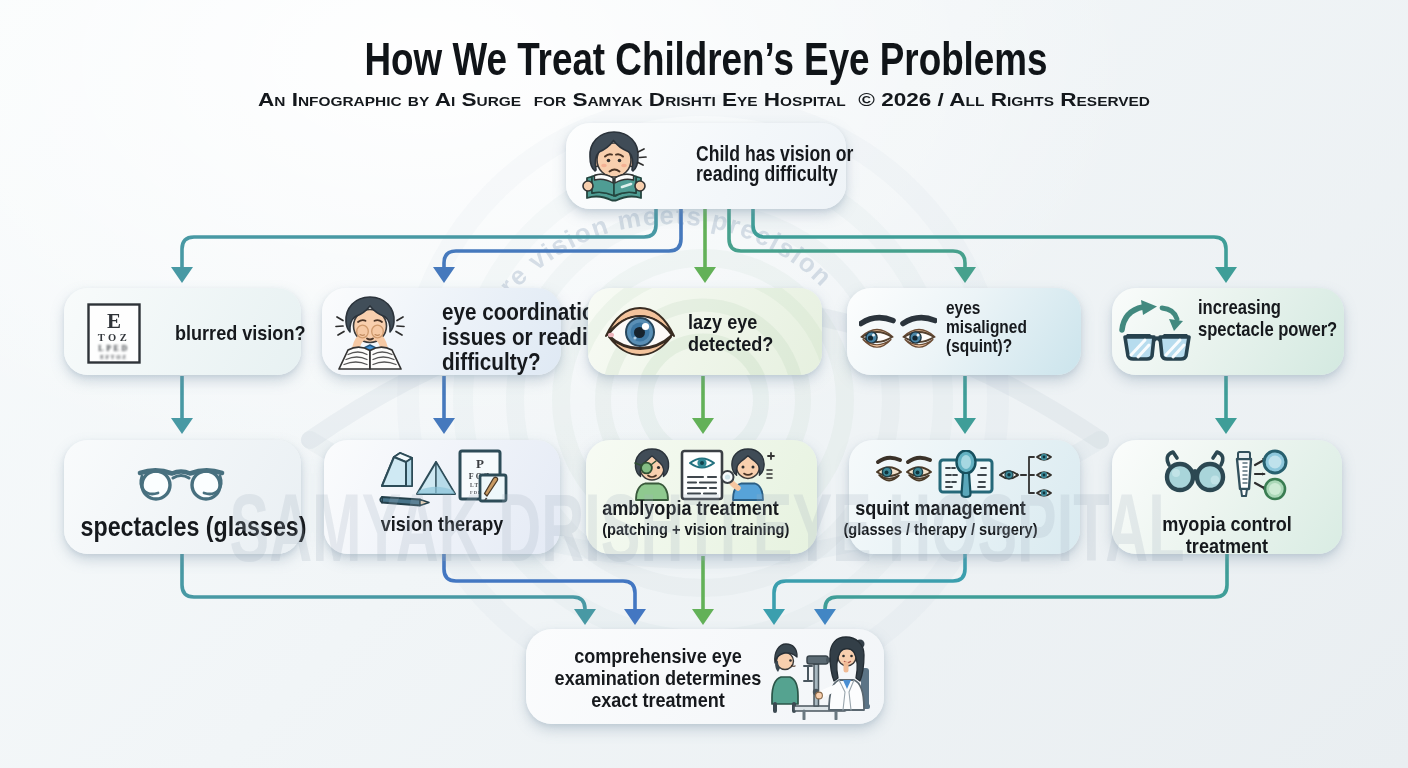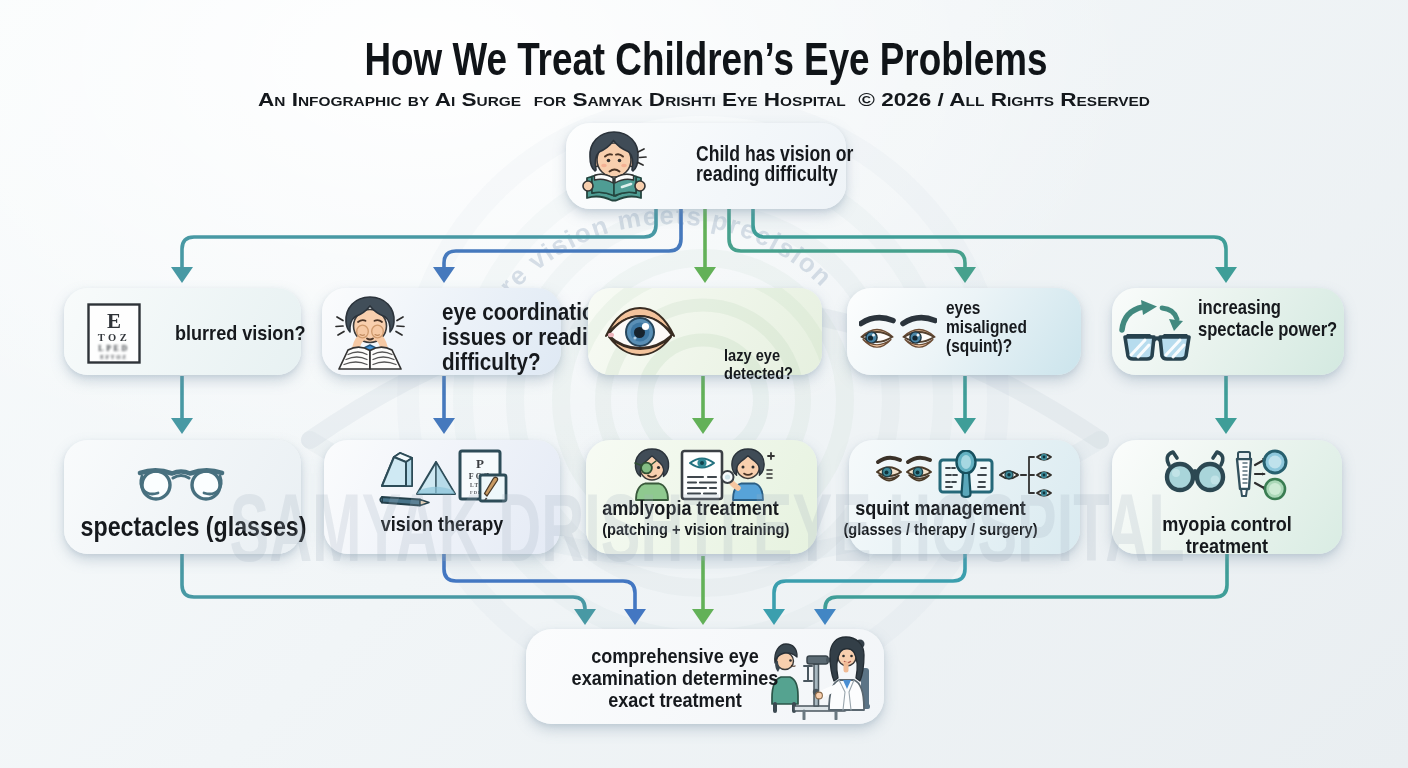--- a/index.html
+++ b/index.html
@@ -170,21 +170,21 @@
     <path d="M7,38 Q21,50 38,50 Q55,50 69,38 Q55,56 38,56 Q21,56 7,38 Z" transform="translate(0,-4)" fill="#f3c39c" stroke="#392c22" stroke-width="2"></path>
     <path d="M6,32 Q20,13 38,13 Q56,13 70,32 Q56,45 38,45 Q20,45 6,32 Z" fill="#fdfaf8" stroke="#392c22" stroke-width="2.2"></path>
     <ellipse cx="9" cy="32" rx="3" ry="2.2" fill="#eeb3bb"></ellipse>
     <circle cx="38" cy="29" r="14" fill="#5a8fb5" stroke="#27465c" stroke-width="2"></circle>
     <circle cx="38" cy="29" r="9.5" fill="#3d77a2"></circle>
     <circle cx="37.5" cy="29.5" r="5.5" fill="#17242e"></circle>
     <circle cx="43.5" cy="23.5" r="3.6" fill="#fff"></circle>
     <circle cx="33" cy="35" r="1.6" fill="#cfe4f2" opacity=".8"></circle>
   </g>
 </svg>
-<div class="btxt" style="left:724px;top:311px;font-size:17px;margin-top:36px;">
+<div class="btxt" style="left:688px;top:311px;font-size:21px;">
     <div class="cl">lazy eye<br>detected?</div>
   </div>
 
 <div class="box" style="left:847px;top:288px;width:234px;height:87px;
      background:linear-gradient(125deg,#fdfefe 0%,#ecf4f7 45%,#cbe4ec 100%);"></div>
 <svg class="abs" style="left:859px;top:312px;" width="78" height="42" viewBox="0 0 78 42">
   <g stroke-linecap="round" stroke-linejoin="round">
     <path d="M2,11.5 Q17,1.5 34,8.5" fill="none" stroke="#2b343c" stroke-width="5.6"></path>
     <path d="M44,11.5 Q59,1.5 76,8.5" fill="none" stroke="#2b343c" stroke-width="5.6"></path>
     <path d="M2,25 Q18,10 34,25 Q18,18 2,25 Z" fill="#f3c7a1" stroke="#6b4c35" stroke-width="1.2"></path>
@@ -399,19 +399,19 @@
     <circle cx="85.5" cy="22" r="1.3" fill="#2d2d2d"></circle>
     <path d="M78.5,27.5 q3,2.4 6,0" fill="none" stroke="#b05a50" stroke-width="1.5"></path>
     <path d="M80,30 l0,6" stroke="#f0bb96" stroke-width="5"></path>
     <path d="M63,76 Q63,50 73,46 L88,46 Q98,50 98,74 L98,76 Z" fill="#fcfdfe" stroke="#5a6770" stroke-width="1.8"></path>
     <path d="M77,46 L81,55 L85,46 Z" fill="#4a8ed2"></path>
     <path d="M73,46 L79,58 L77,76 M88,46 L83,58 L85,76" stroke="#98a4ac" stroke-width="1.1" fill="none"></path>
     <path d="M72,53 Q62,57 55,60.5" stroke="#fcfdfe" stroke-width="7" fill="none"></path>
     <circle cx="53" cy="61.5" r="3.4" fill="#f8cfae" stroke="#8a6a4a" stroke-width="1.1"></circle>
   </g>
 </svg>
-<div class="btxt" style="left:550px;top:645px;width:250px;font-size:21px;text-align:center;">
+<div class="btxt" style="left:533px;top:645px;width:250px;font-size:21px;text-align:center;">
     <div class="cc">comprehensive eye<br>examination determines<br>exact treatment</div>
   </div>
 
 <svg class="abs" style="left:0;top:0;z-index:30;" width="1408" height="768" viewBox="0 0 1408 768">
   <text x="707" y="561" text-anchor="middle" font-family="Liberation Sans,sans-serif" font-weight="bold" font-size="96" fill="rgba(164,176,193,.22)" textLength="955" lengthAdjust="spacingAndGlyphs">SAMYAK DRISHTI EYE HOSPITAL</text>
 </svg>
 
 </body></html>

